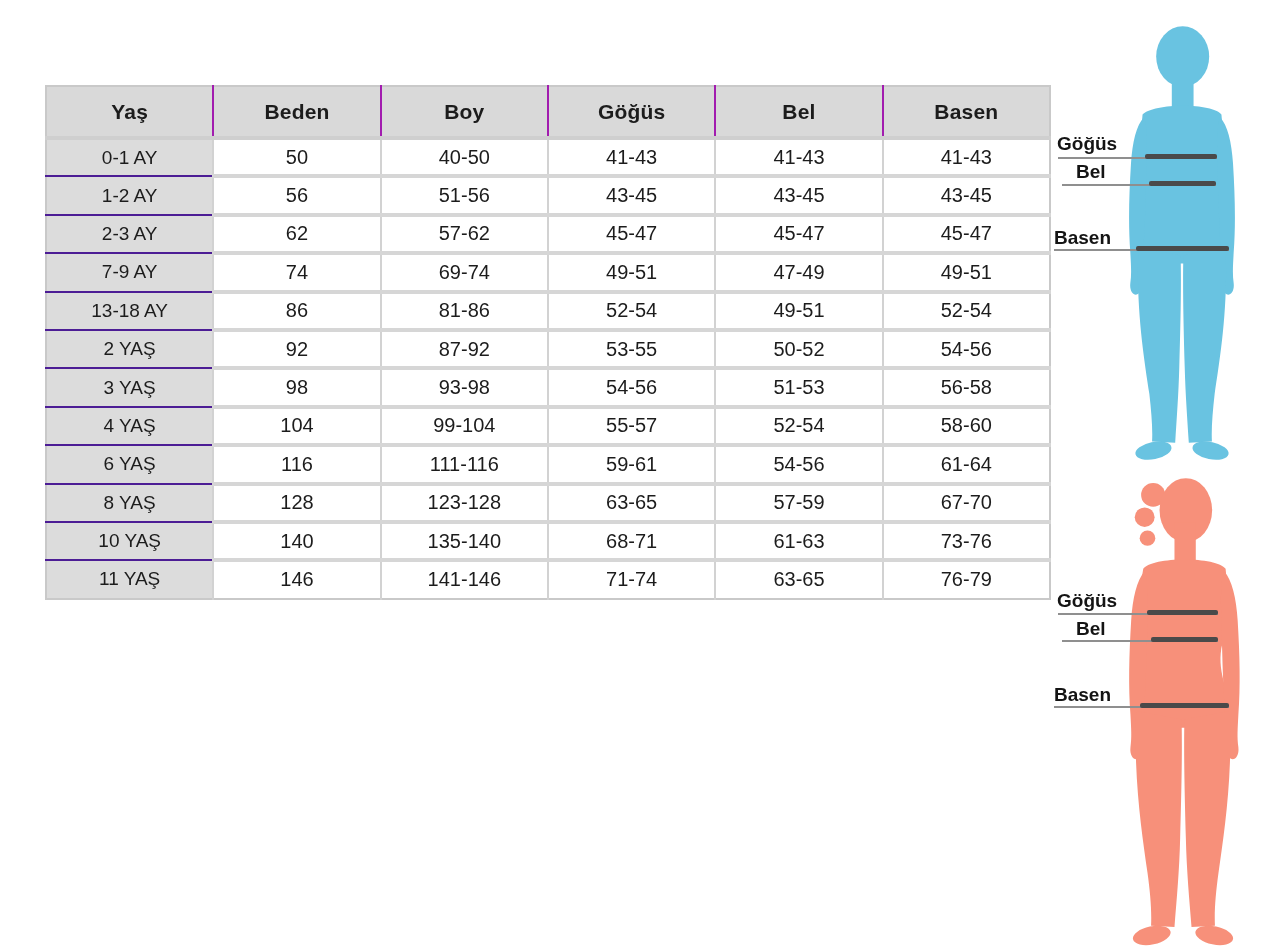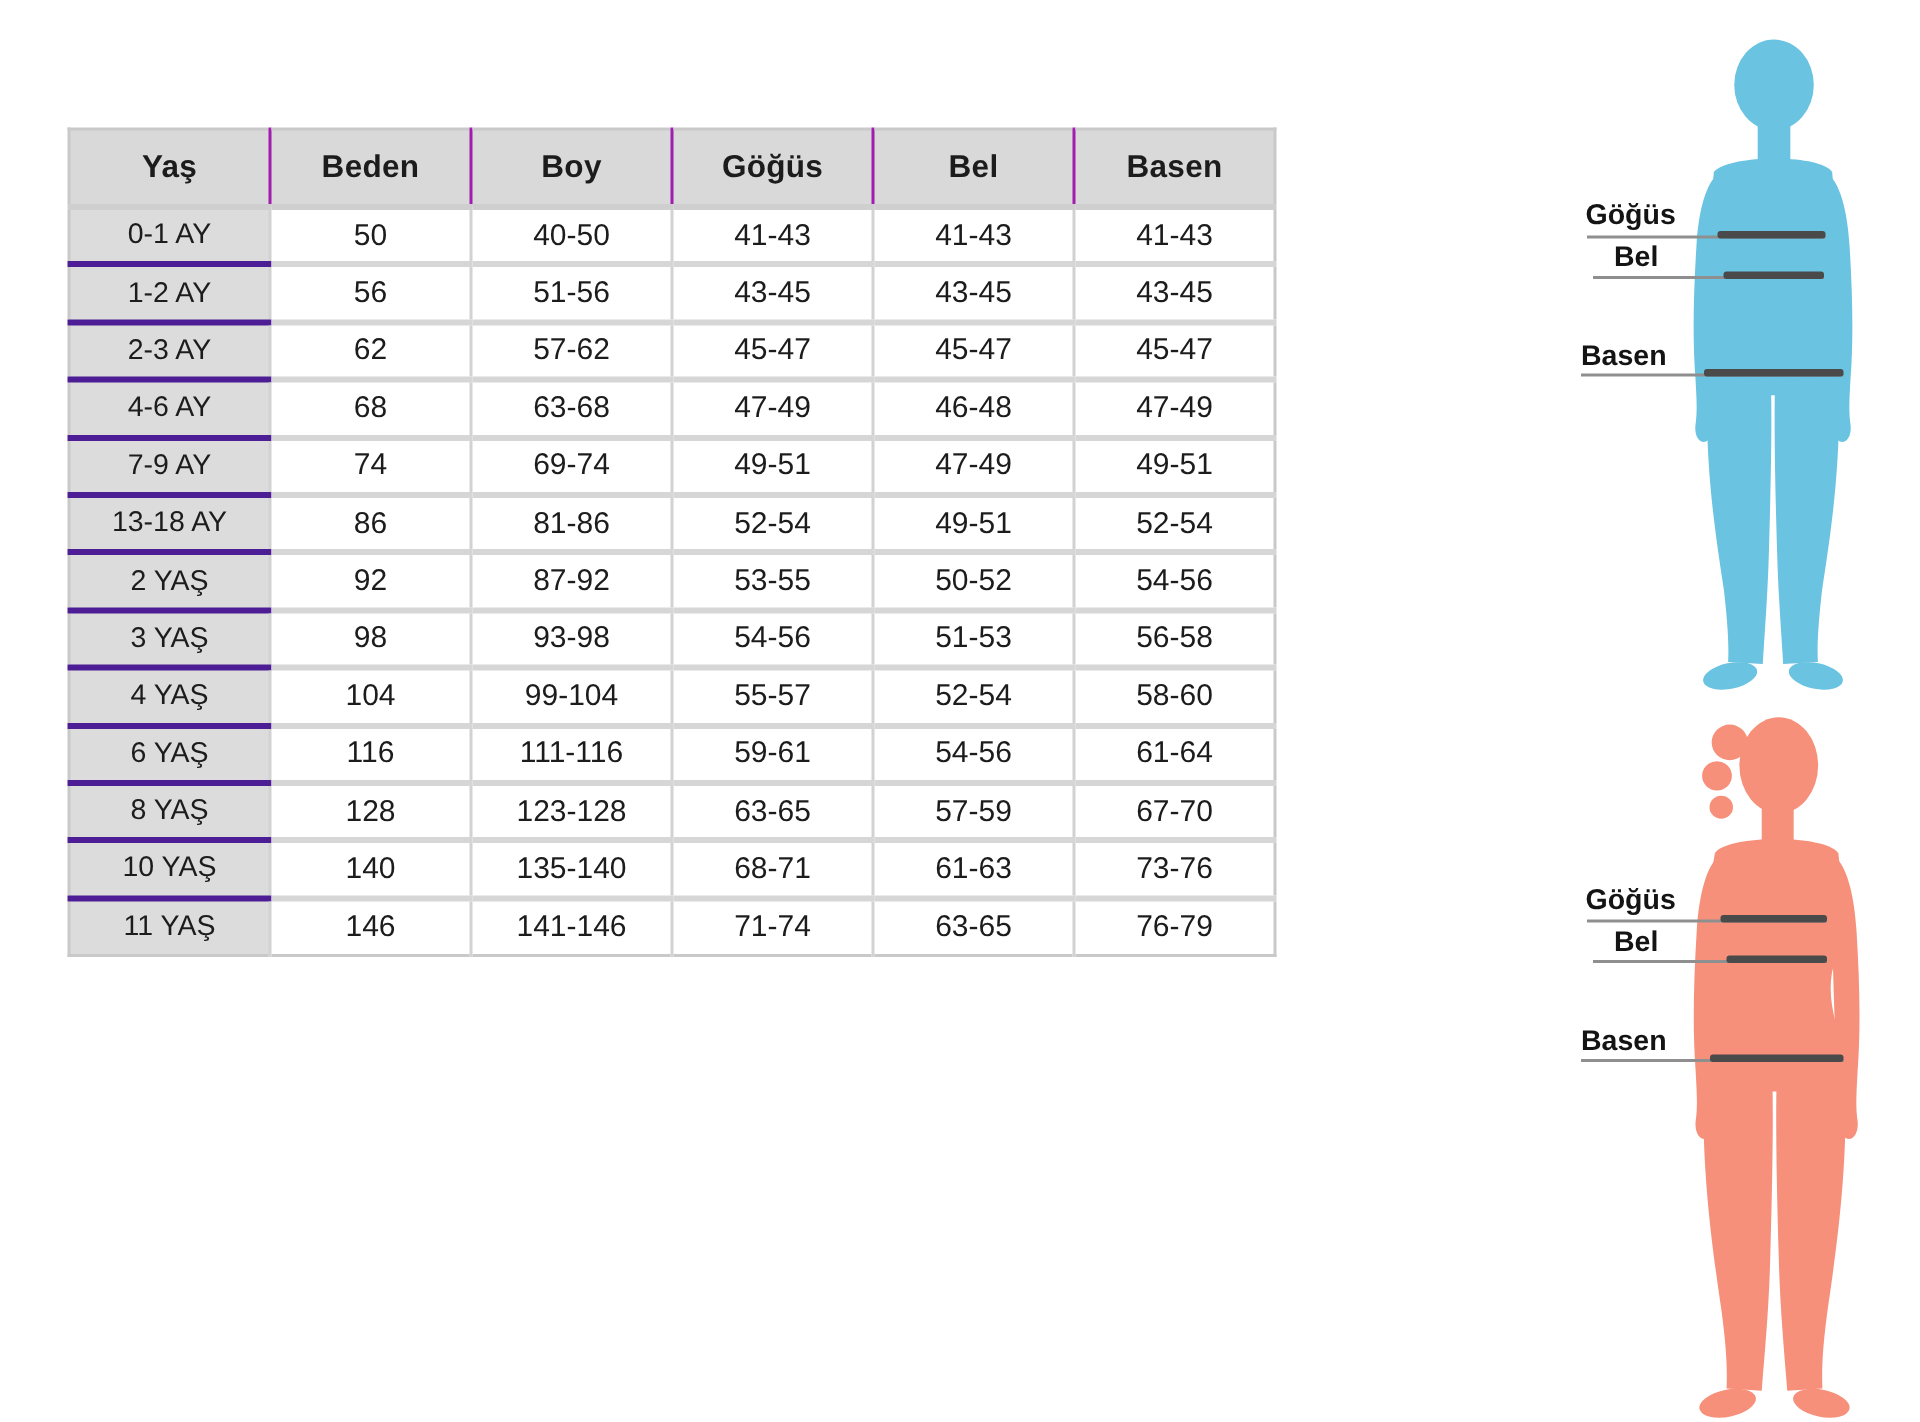--- a/index.html
+++ b/index.html
@@ -8,21 +8,21 @@
     background:#ffffff;
     font-family:"Liberation Sans", sans-serif;
     position:relative;
     overflow:hidden;
     color:#1c1c1c;
   }
   .page { position:absolute; inset:0; }
 
   
   table.size-table {
-    position:absolute; left:45px; top:85px; width:806px;
+    position:absolute; left:45px; top:85px; width:1006px;
     border-collapse:collapse; table-layout:fixed;
     border:2px solid #c9c9c9;
   }
   table.size-table th {
     background:var(--header-bg,#d9d9d9);
     height:52px; font-size:21px; font-weight:bold;
     border-left:2px solid #a21caf;
     border-bottom:4px solid #cfcfcf;
     text-align:center; vertical-align:middle;
     letter-spacing:0.2px;
@@ -31,21 +31,21 @@
     background:#ffffff;
     height:38.4px; font-size:20px; font-weight:400;
     border-left:2px solid #d2d2d2;
     border-bottom:4px solid #d6d6d6;
     text-align:center; vertical-align:middle;
   }
   table.size-table th:first-child, table.size-table td:first-child { border-left:none; }
   table.size-table td.rowlabel {
     background:var(--labelcol-bg,#dcdcdc);
     font-size:19px;
-    border-bottom:4px solid #4c1d95;
+    border-bottom:2px solid #4c1d95;
   }
   table.size-table tr:last-child td { border-bottom:none; }
 
   
   .figure { position:absolute; }
   .figure.boy  { left:1114px; top:25px;  width:136px; height:448px; }
   .figure.girl { left:1112px; top:474px; width:142px; height:474px; }
 
   
   .m-label {
@@ -93,28 +93,20 @@
           <td>43-45</td>
           <td>43-45</td>
         </tr>
         <tr>
           <td class="rowlabel">2-3 AY</td>
           <td>62</td>
           <td>57-62</td>
           <td>45-47</td>
           <td>45-47</td>
           <td>45-47</td>
-        </tr>
-        <tr>
-          <td class="rowlabel">4-6 AY</td>
-          <td>68</td>
-          <td>63-68</td>
-          <td>47-49</td>
-          <td>46-48</td>
-          <td>47-49</td>
         </tr>
         <tr>
           <td class="rowlabel">7-9 AY</td>
           <td>74</td>
           <td>69-74</td>
           <td>49-51</td>
           <td>47-49</td>
           <td>49-51</td>
         </tr>
         <tr>

